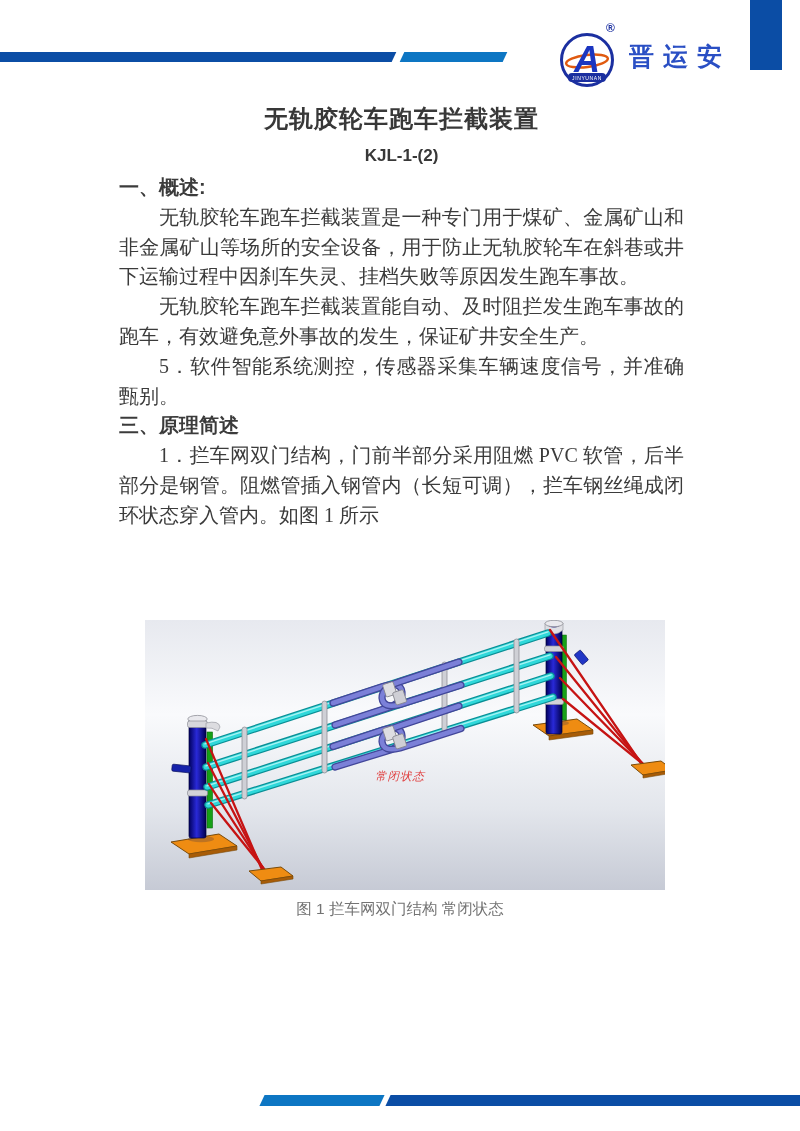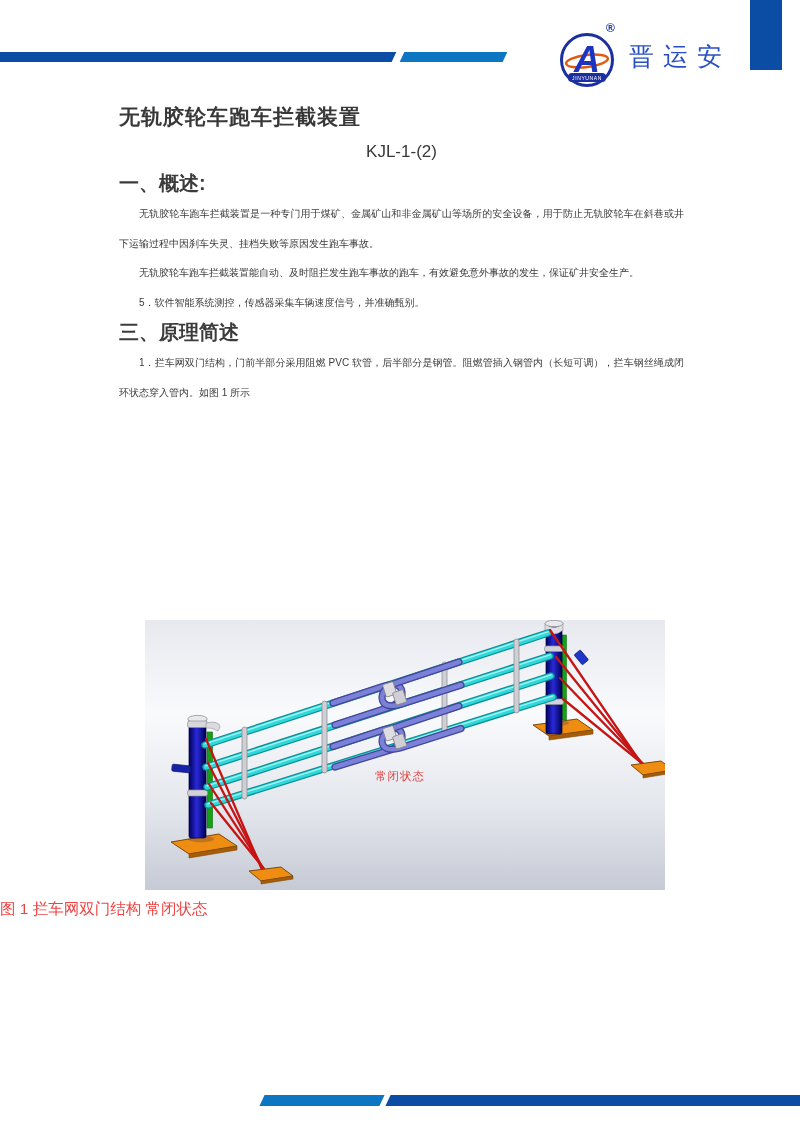--- a/index.html
+++ b/index.html
@@ -8,32 +8,32 @@
     font-family:"Liberation Sans",sans-serif;color:#3b3b3b;
   }
   
   .hdr-bar-dark{position:absolute;top:52px;left:-6px;width:400px;height:10px;
     background:#0b4da5;transform:skewX(-25deg);}
   .hdr-bar-light{position:absolute;top:52px;left:402px;width:103px;height:10px;
     background:#0d76c3;transform:skewX(-25deg);}
   .corner-block{position:absolute;top:0;left:750px;width:32px;height:70px;background:#0b4da5;}
   .logo-wrap{position:absolute;top:31px;left:558px;width:58px;height:58px;}
   .reg-mark{position:absolute;top:21px;left:606px;font-size:12px;color:#1b2fa0;font-weight:bold;}
-  .brand-name{position:absolute;top:40px;left:629px;font-size:25px;font-weight:normal;
+  .brand-name{position:absolute;top:40px;left:629px;font-size:25px;font-weight:bold;
     color:#2a4fc4;letter-spacing:9px;white-space:nowrap;}
   
   .main{position:absolute;top:103px;left:119px;width:565px;}
-  .doc-title{font-size:21px;font-weight:bold;text-align:left;margin:0 0 11px 0;letter-spacing:1px;color:#383838;}
-  .doc-model{font-size:17px;font-weight:normal;text-align:center;margin:8px 0 7px 0;color:#383838;}
+  .doc-title{font-size:24px;font-weight:bold;text-align:center;margin:0 0 11px 0;letter-spacing:1px;color:#383838;}
+  .doc-model{font-size:17px;font-weight:bold;text-align:center;margin:8px 0 7px 0;color:#383838;}
   .sec-h{font-size:20px;font-weight:bold;line-height:29.8px;margin:0;}
-  .para{font-size:10px;line-height:29.8px;margin:0;text-indent:2em;text-align:justify;}
+  .para{font-size:20px;line-height:29.8px;margin:0;text-indent:2em;text-align:justify;font-family:Liberation Serif, serif;}
   
-  .figure{position:absolute;top:620px;left:145px;width:520px;height:338px;}
-  .fig-caption{position:absolute;top:894px;left:0;width:800px;
-    font-size:15.5px;line-height:29.8px;color:#ef4444;}
+  .figure{position:absolute;top:620px;left:145px;width:520px;height:338px;font-style:italic;}
+  .fig-caption{position:absolute;top:894px;left:0;width:800px;text-align:center;
+    font-size:15.5px;line-height:29.8px;color:#737373;}
   .after-fig{position:absolute;top:924px;left:119px;width:565px;}
   
   .ftr-bar-light{position:absolute;top:1095px;left:262px;width:120px;height:11px;
     background:#0d76c3;transform:skewX(-25deg);}
   .ftr-bar-dark{position:absolute;top:1095px;left:388px;width:420px;height:11px;
     background:#0b4da5;transform:skewX(-25deg);}
 </style>
 </head>
 <body>
 

